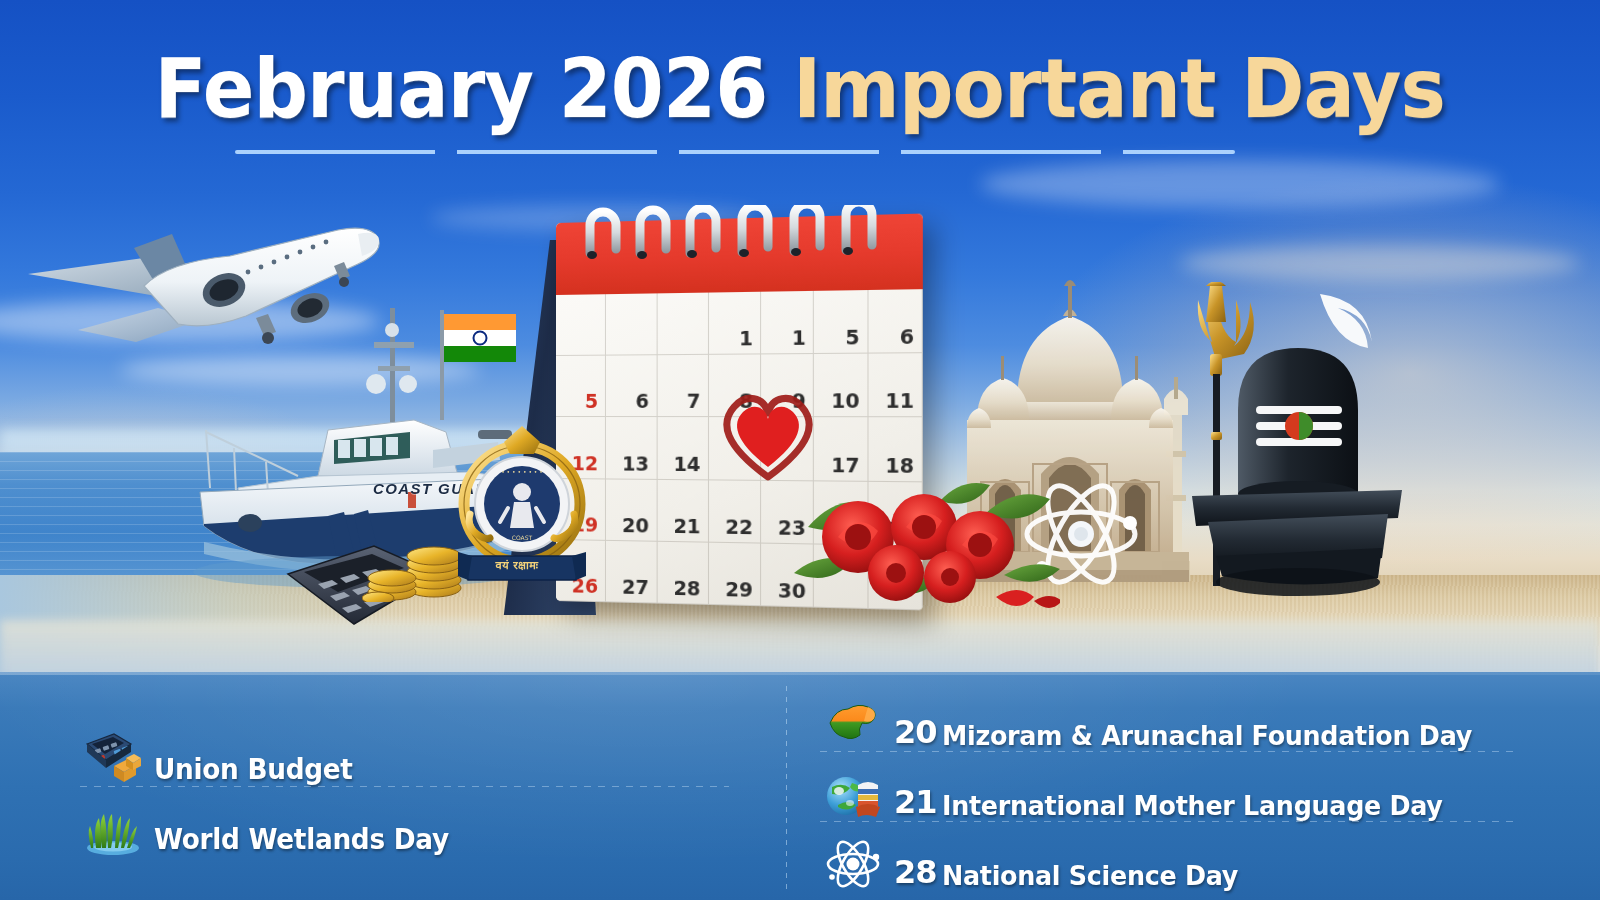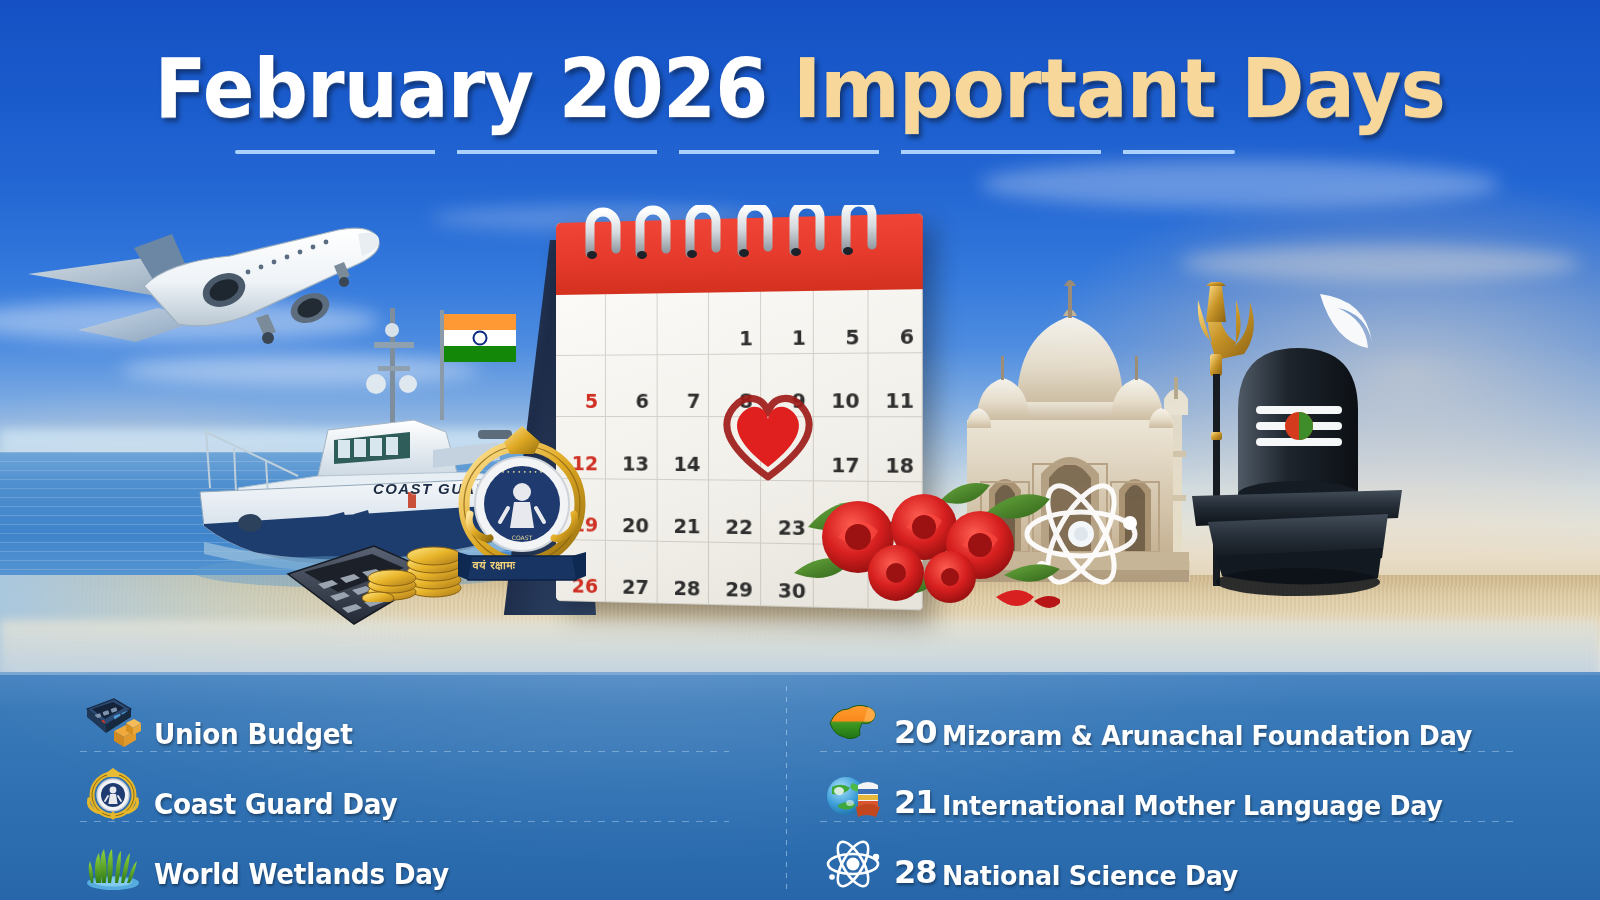--- a/index.html
+++ b/index.html
@@ -124,21 +124,21 @@
     font-family:"Liberation Sans", sans-serif;
     letter-spacing:1.4px;
     font-style:italic;
     z-index:25;
     text-shadow:0 1px 0 rgba(255,255,255,.45);
   }
 
   
   .cg-emblem { position:absolute; left:458px; top:418px; width:128px; height:180px; z-index:33; }
   .cg-banner-text {
-    position:absolute; left:435px; top:557px; width:118px; text-align:center;
+    position:absolute; left:458px; top:557px; width:118px; text-align:center;
     color:#f3d27a; font-size:11px; font-weight:700; z-index:34;
     font-family:"DejaVu Sans", sans-serif;
     letter-spacing:.4px;
   }
 
   
   .calc { position:absolute; left:282px; top:540px; width:160px; height:90px; z-index:30; }
   .coins { position:absolute; left:362px; top:520px; width:110px; height:82px; z-index:31; }
 
   
@@ -804,36 +804,20 @@
       <path d="M52 33 L52 43 L40 50 L40 40 Z" fill="#e09a2c"></path>
       <path d="M42 26 L50 22 L57 26 L49 31 Z" fill="#f5bc58"></path>
       <path d="M42 26 L42 34 L49 38 L49 31 Z" fill="#d5901f"></path>
       <path d="M57 26 L57 34 L49 38 L49 31 Z" fill="#eaa73a"></path>
     </g>
   </svg></div>
         <div class="ev-label">Union Budget</div>
       </div>
       <div class="evrow">
         <div class="ev-icon"><svg viewBox="0 0 58 54" width="58" height="54">
-    <circle cx="29" cy="28" r="21" fill="none" stroke="#e3b62c" stroke-width="5"></circle>
-    <circle cx="29" cy="28" r="21" fill="none" stroke="#8e6a10" stroke-width="1"></circle>
-    <circle cx="29" cy="28" r="16" fill="#f2f3f5" stroke="#c9ced6" stroke-width="1.4"></circle>
-    <circle cx="29" cy="28" r="12" fill="#1e3c72"></circle>
-    <ellipse cx="29" cy="23" rx="3.4" ry="3.4" fill="#e8eaee"></ellipse>
-    <path d="M26 27 h6 l1.6 10 h-9.2 z" fill="#e8eaee"></path>
-    <path d="M24 29 l-3 5 M34 29 l3 5" stroke="#e8eaee" stroke-width="1.8" stroke-linecap="round"></path>
-    <path d="M22 6 L29 1 L36 6 L34 10 L24 10 Z" fill="#e7bb33"></path>
-    <path d="M5 32 q-2 8 6 12 q4 2 6 1" stroke="#e3b62c" stroke-width="3.4" fill="none" stroke-linecap="round"></path>
-    <path d="M53 32 q2 8 -6 12 q-4 2 -6 1" stroke="#e3b62c" stroke-width="3.4" fill="none" stroke-linecap="round"></path>
-    <path d="M29 44 q-6 6 0 9 q6 -3 0 -9 z" fill="#e3b62c"></path>
-  </svg></div>
-        <div class="ev-label">Coast Guard Day</div>
-      </div>
-      <div class="evrow">
-        <div class="ev-icon"><svg viewBox="0 0 58 54" width="58" height="54">
     <defs>
       <linearGradient id="gr1" x1="0" y1="1" x2="0" y2="0">
         <stop offset="0" stop-color="#2f7a18"></stop>
                 <stop offset="1" stop-color="#8fd43c"></stop>
       </linearGradient>
     </defs>
     <ellipse cx="29" cy="46" rx="26" ry="7" fill="#5fb8e8" opacity=".85"></ellipse>
     <ellipse cx="29" cy="45" rx="19" ry="4.5" fill="#8fd2f2" opacity=".8"></ellipse>
     <g fill="url(#gr1)">
       <path d="M12 46 q-3 -22 3 -30 q3 18 2 30 z"></path>

